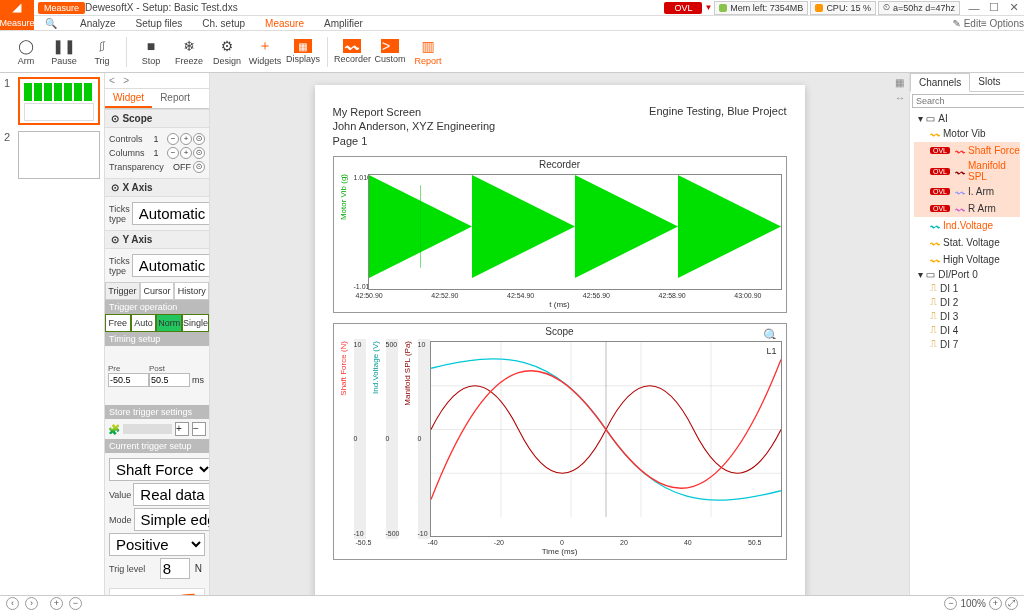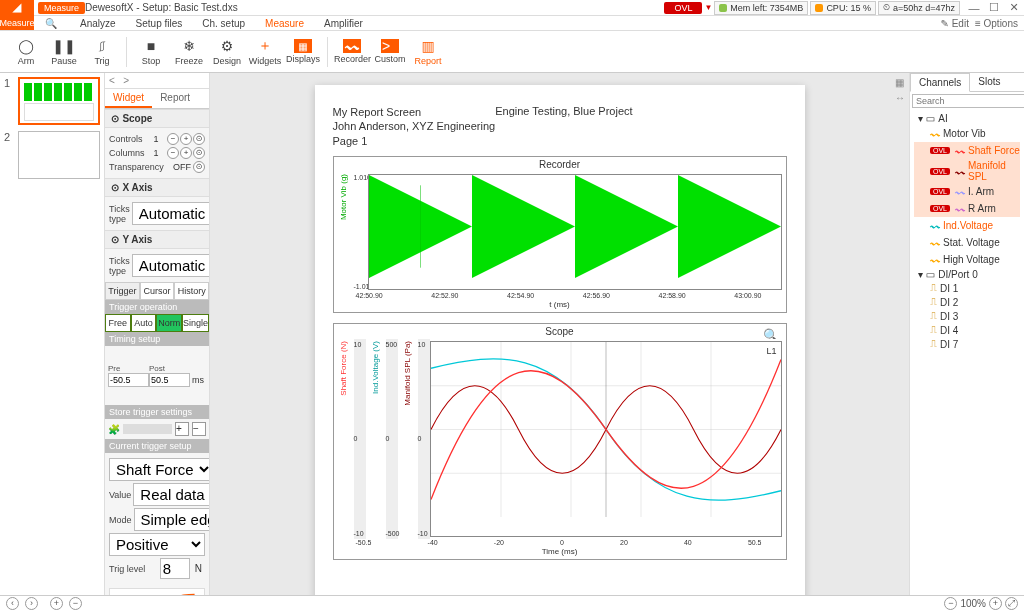--- a/index.html
+++ b/index.html
@@ -12,21 +12,21 @@
 .titlebar .status-group { display:flex; align-items:center; gap:2px; margin-right:4px;}
 .titlebar .ovl { background:#d40000; color:#fff; padding:1px 10px; font-size:9px; border-radius:2px;}
 .titlebar .chip { background:#f7f7f7; border:1px solid #ccc; padding:0 4px; font-size:9px; display:flex; align-items:center; gap:3px; height:14px;}
 .titlebar .chip .g { width:8px; height:8px; background:#8bc34a; border-radius:2px;}
 .titlebar .chip .o { width:8px; height:8px; background:#ff9800; border-radius:2px;}
 .titlebar .winbtn { width:20px; text-align:center; font-size:11px; color:#666; cursor:pointer;}
 .menubar { height: 15px; background:#fff; display:flex; align-items:center; border-bottom:1px solid #ddd; font-size:10px; color:#444;}
 .menubar .mb-left { width:34px; background:#ff5a00; height:100%; color:#fff; font-size:9px; display:flex; align-items:center; justify-content:center;}
 .menubar .mi { padding:0 10px; cursor:pointer;}
 .menubar .mi.active { color:#ff5a00; }
-.menubar .right-tools { margin-left:auto; display:flex; gap:6px; padding-right:6px; color:#666;}
+.menubar .right-tools { margin-left:auto; display:flex; color:#666;}
 .toolbar { height: 42px; background:#fff; display:flex; align-items:center; border-bottom:1px solid #ccc; padding:0 8px; gap:2px;}
 .tb-btn { width:36px; text-align:center; font-size:9px; color:#444; cursor:pointer; padding:2px 0;}
 .tb-btn .ic { width:18px; height:18px; margin:0 auto 1px; display:flex; align-items:center; justify-content:center; font-size:14px;}
 .tb-btn.orange .ic { color:#ff5a00; }
 .tb-btn.active { color:#ff5a00; }
 .tb-sep { width:1px; height:30px; background:#ddd; margin:0 4px;}
 .main { display:flex; height: calc(611px - 16px - 15px - 42px - 16px); }
 .thumbcol { width:105px; background:#fff; border-right:1px solid #ddd; padding:4px;}
 .thumb { display:flex; gap:4px; margin-bottom:6px;}
 .thumb .num { font-size:11px; width:10px; color:#555;}
@@ -62,21 +62,21 @@
 .timing .col input { width:100%; font-size:9px; border:1px solid #bbb; padding:1px;}
 .store-row { display:flex; align-items:center; gap:3px; padding:3px;}
 .store-row .rb { width:14px; height:14px; background:#fff; border:1px solid #999;}
 .store-row .bar { flex:1; height:10px; background:#ddd;}
 .trig-canvas { height:44px; background:#fff; margin:4px; border:1px solid #ddd; position:relative;}
 .trig-canvas .line { position:absolute; left:4px; right:4px; top:20px; height:1px; background:#555;}
 .trig-canvas .lvl-label { position:absolute; left:4px; top:12px; font-size:8px;}
 .trig-canvas .trig-label { position:absolute; right:18px; bottom:2px; font-size:8px;}
 .canvas-area { flex:1; background:#e9e9e9; display:flex; justify-content:center; padding:12px 4px; position:relative; overflow:hidden;}
 .page { width:490px; height:520px; background:#fff; box-shadow:0 2px 8px rgba(0,0,0,.2); padding:20px 18px;}
-.page-hdr { display:flex; justify-content:flex-start; font-size:11px; margin-bottom:8px;}
+.page-hdr { display:flex; justify-content:space-between; font-size:11px; margin-bottom:8px;}
 .page-hdr .left div { line-height:1.3;}
 .chart-box { border:1px solid #999; margin-bottom:10px; position:relative;}
 .chart-title { text-align:center; font-size:10px; padding:2px;}
 .chart-body { height:120px; position:relative; background:#fff; display:flex;}
 .chart-yaxis { width:20px; display:flex; flex-direction:column; justify-content:space-between; align-items:center; font-size:7px; padding:2px 0;}
 .chart-yaxis .rot { writing-mode:vertical-rl; transform:rotate(180deg); font-size:8px;}
 .chart-plot { flex:1; border:1px solid #888; position:relative; margin:2px 4px 2px 0; overflow:hidden;}
 .chart-xaxis { text-align:center; font-size:8px; padding:1px 0 3px;}
 .xticks { display:flex; justify-content:space-between; font-size:7px; padding:0 24px 0 22px;}
 .recorder-plot { background:#fff;}

